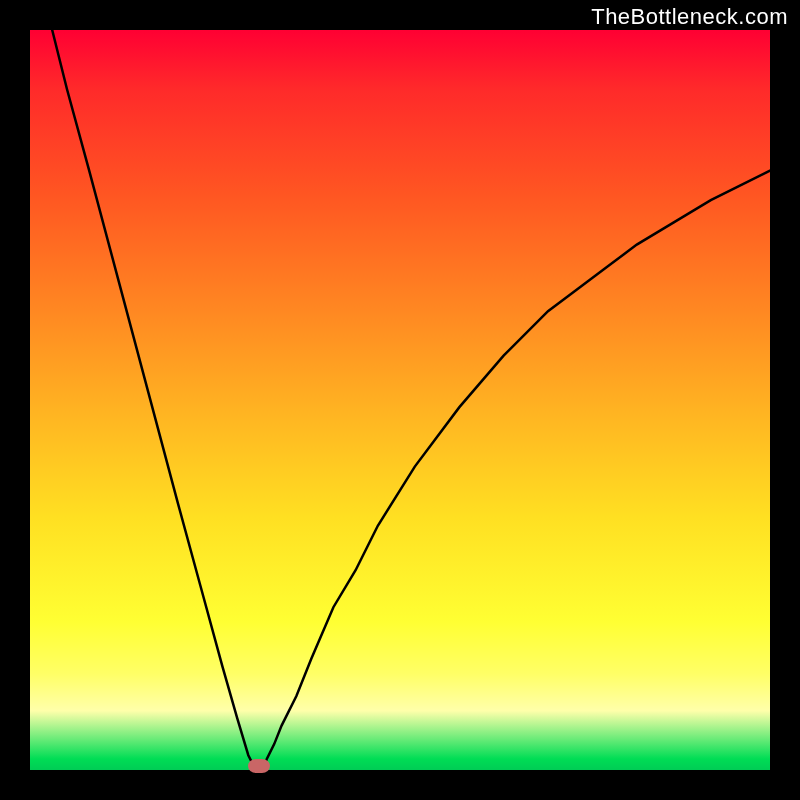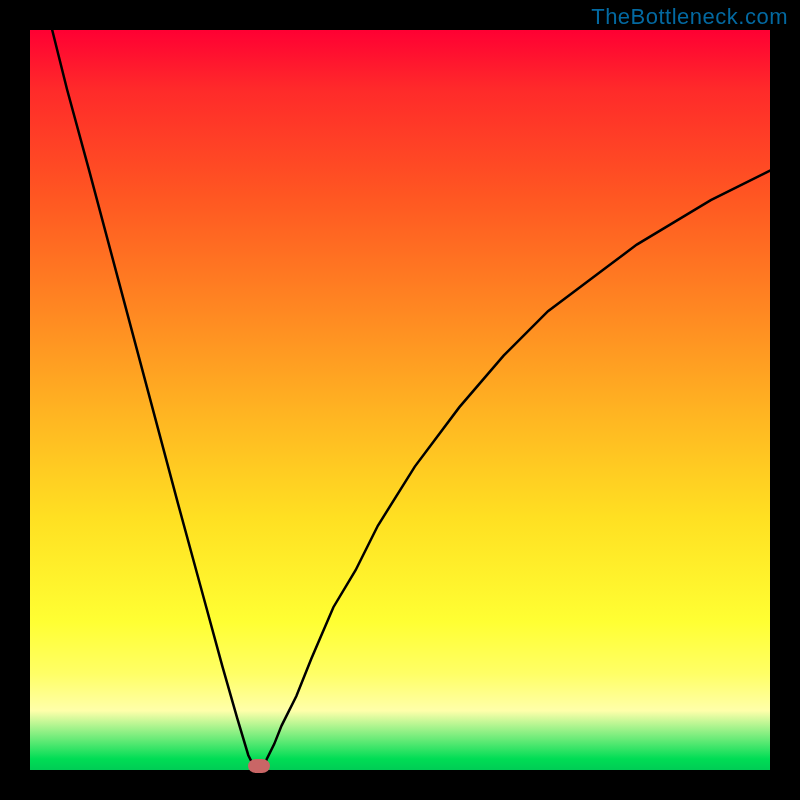--- a/index.html
+++ b/index.html
@@ -32,21 +32,21 @@
       #ffff33 80%,
       #ffff66 87%,
       #ffffaa 92%,
       #00dd55 98.5%,
       #00cc55 100%);
   }
   .watermark {
     position: absolute;
     top: 4px;
     right: 12px;
-    color: #0369a1;
+    color: #ffffff;
     font-size: 22px;
     font-weight: 500;
     letter-spacing: 0.5px;
   }
   svg.curve {
     position: absolute;
     left: 0;
     top: 0;
     width: 740px;
     height: 740px;

